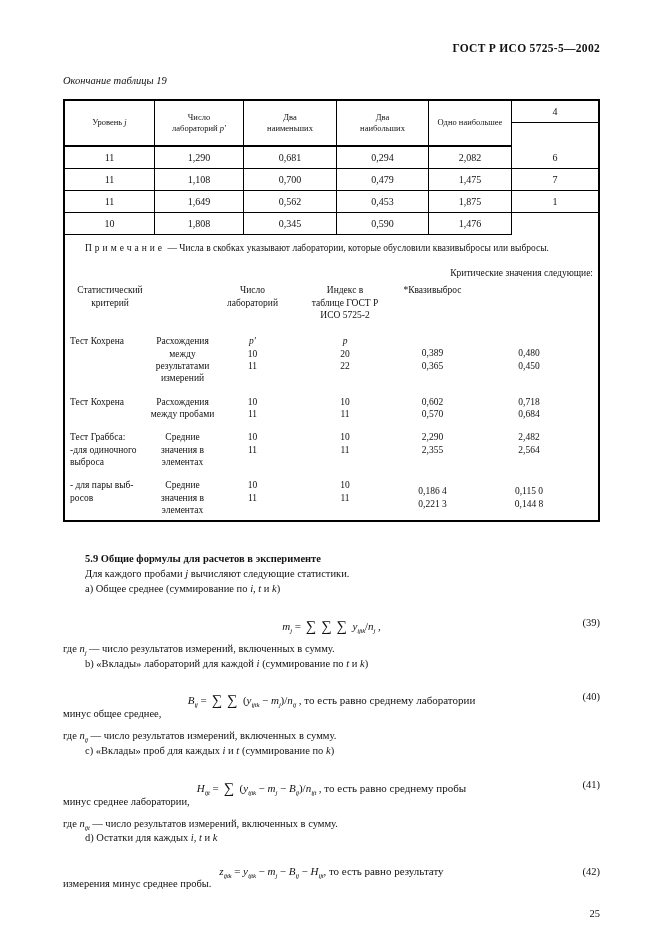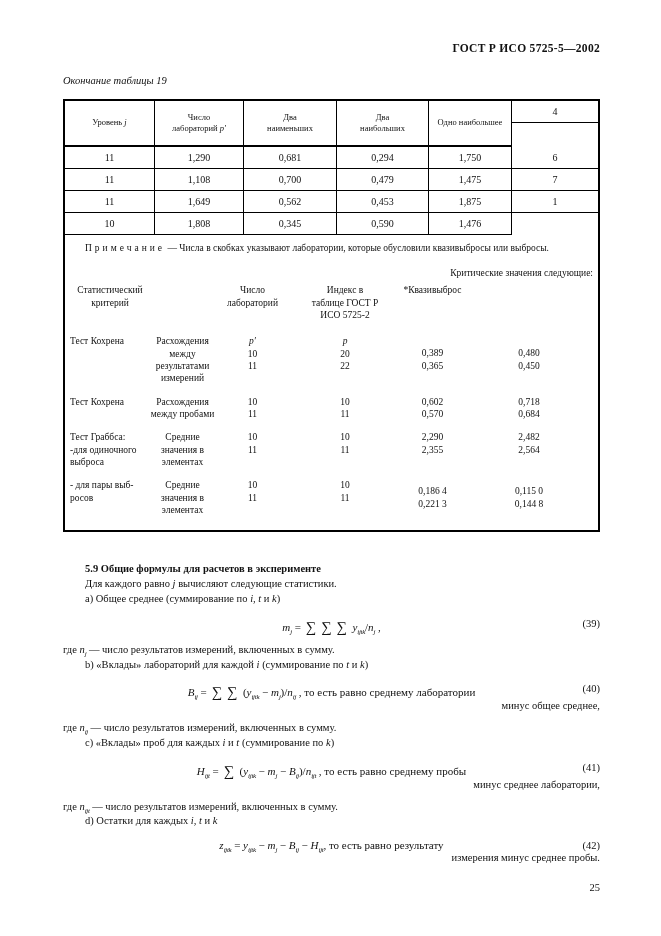--- a/index.html
+++ b/index.html
@@ -22,37 +22,37 @@
   .t18 .dc{font-size:10px;height:21px;}
   .pre{white-space:pre-line;}
   .it{font-style:italic;}
 
   
   .note{font-size:9.5px;padding:7px 8px 9px 8px;text-align:justify;line-height:1.4;border-bottom:none;}
   .note .ind{display:inline-block;width:12px;}
   .sp{letter-spacing:3px;}
 
   
-  .crit{padding:2px 5px 14px 5px;font-size:9.5px;}
+  .crit{padding:2px 5px 4px 5px;font-size:9.5px;}
   .crit-title{text-align:right;margin:2px 0 6px 0;}
   .cv{display:grid;grid-template-columns:80px 65px 75px 110px 65px 1fr;column-gap:0;}
   .cv .cell{text-align:center;white-space:pre;line-height:1.3;}
   .cv .left{text-align:left;}
   .cv-head{margin-bottom:14px;}
   .cv-row{margin-bottom:11px;}
   .padline{padding-top:12px;}
   .padhalf{padding-top:6px;}
 
   
   .sec{margin-top:30px;font-size:10.5px;line-height:1.4;}
   .sec .in{padding-left:22px;}
   .sec-title{font-weight:bold;}
-  .frow{position:relative;text-align:center;margin:9px 0 7px 0;font-size:11px;}
+  .frow{position:relative;text-align:center;margin:18px 0 7px 0;font-size:11px;}
   .frow .fnum{position:absolute;right:0;top:1px;font-size:10.5px;}
-  .fline2{text-align:right;font-size:10.5px;margin-top:-2px;}
+  .fline2{text-align:left;font-size:10.5px;margin-top:-2px;}
   .tk sub,.wline sub{font-size:7px;line-height:0;letter-spacing:-.3px;}
   .big{font-size:14.5px;margin:0 2.5px;position:relative;top:1px;}
   .wline{font-size:10.5px;}
   .pagenum{text-align:right;font-size:10.5px;margin-top:16px;}
 </style>
 </head>
 <body>
 
 <div class="page">
 
@@ -73,21 +73,21 @@
 наименьших</div>
       <div class="c hc pre">Два
 наибольших</div>
       <div class="c hc">Одно наибольшее</div>
 
       <div class="c dc">4</div>
       <div class="c dc">11</div>
       <div class="c dc">1,290</div>
       <div class="c dc">0,681</div>
       <div class="c dc">0,294</div>
-      <div class="c dc">1,750</div>
+      <div class="c dc">2,082</div>
 
       <div class="c dc">6</div>
       <div class="c dc">11</div>
       <div class="c dc">1,108</div>
       <div class="c dc">0,700</div>
       <div class="c dc">0,479</div>
       <div class="c dc">1,475</div>
 
       <div class="c dc">7</div>
       <div class="c dc">11</div>
@@ -184,21 +184,21 @@
         <div class="cell padhalf">0,186 4
 0,221 3</div>
         <div class="cell padhalf">0,115 0
 0,144 8</div>
       </div>
     </div>
   </div>
 
   <div class="sec">
     <div class="in sec-title">5.9 Общие формулы для расчетов в эксперименте</div>
-    <div class="in"><span class="tk">Для каждого равно </span><span class="tk it">j</span><span class="tk"> вычисляют следующие статистики.</span></div>
+    <div class="in"><span class="tk">Для каждого пробами </span><span class="tk it">j</span><span class="tk"> вычисляют следующие статистики.</span></div>
     <div class="in"><span class="tk">a) Общее среднее (суммирование по </span><span class="tk it">i</span><span class="tk">, </span><span class="tk it">t</span><span class="tk"> и </span><span class="tk it">k</span><span class="tk">)</span></div>
 
     <div class="frow">
       <span><span class="tk it">m<sub>j</sub></span><span class="tk"> = </span><span class="tk big">∑</span><span class="tk big">∑</span><span class="tk big">∑</span><span class="tk">  </span><span class="tk it">y<sub>ijtk</sub></span><span class="tk">/</span><span class="tk it">n<sub>j</sub></span><span class="tk"> ,</span></span>
       <span class="fnum">(39)</span>
     </div>
     <div class="wline"><span class="tk">где </span><span class="tk it">n<sub>j</sub></span><span class="tk"> — число результатов измерений, включенных в сумму.</span></div>
 
     <div class="in"><span class="tk">b) «Вклады» лабораторий для каждой </span><span class="tk it">i</span><span class="tk"> (суммирование по </span><span class="tk it">t</span><span class="tk"> и </span><span class="tk it">k</span><span class="tk">)</span></div>
     <div class="frow">

